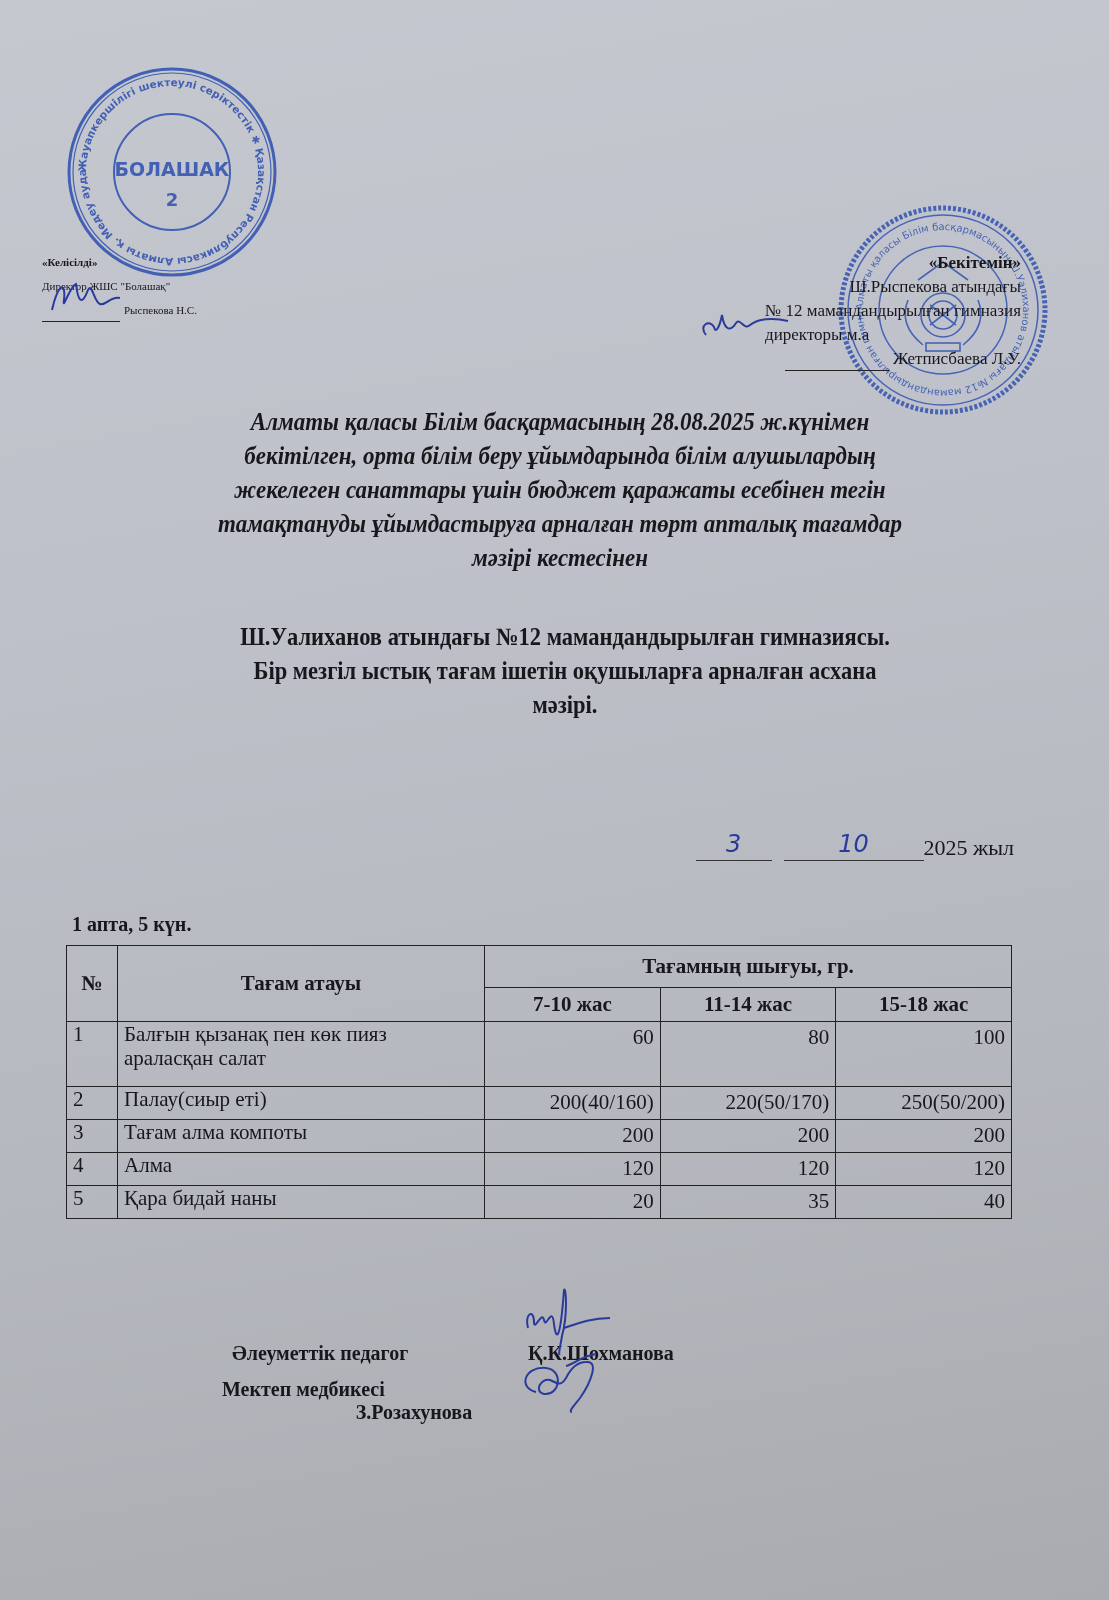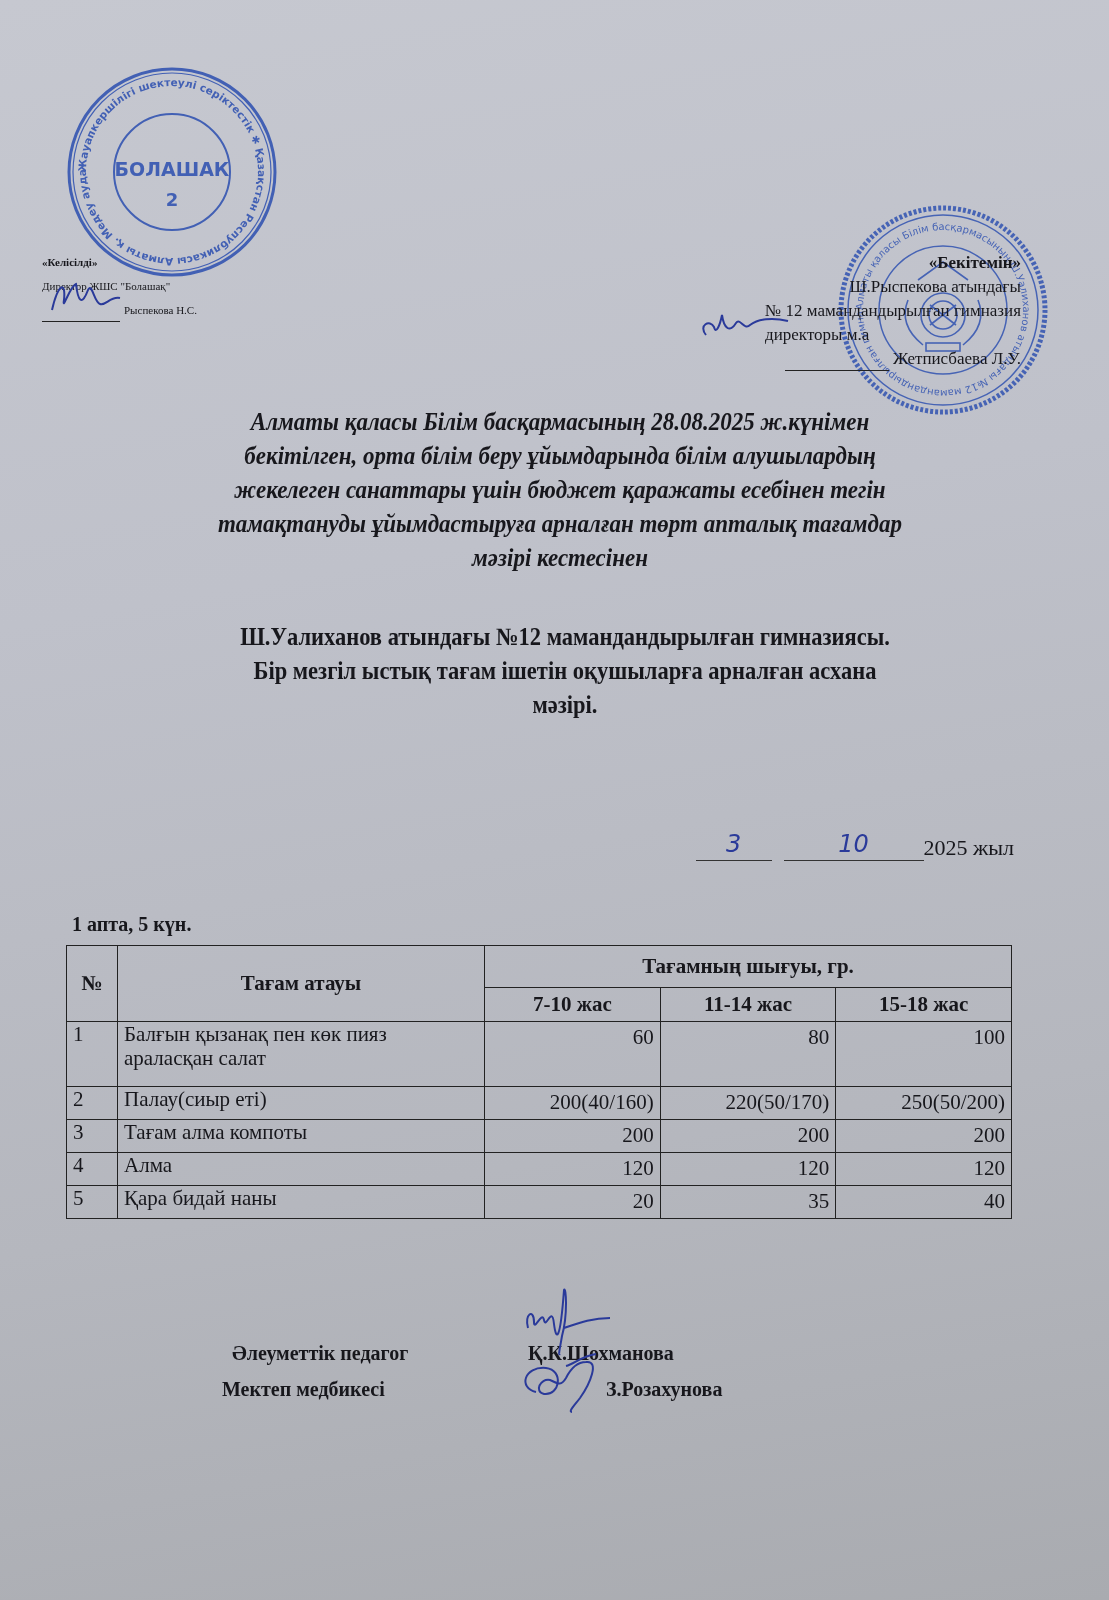--- a/index.html
+++ b/index.html
@@ -62,21 +62,21 @@
   .menu-table .h2 { height: 34px; margin-top: 8px; }
   .menu-table tr.row-tall td { height: 64px; }
   .menu-table tr.row td { height: 32px; }
 
   
   .footer-row { position: absolute; font-size: 20px; font-weight: bold; display: flex; align-items: center; }
   .footer-row .role { display: inline-block; }
   .footer-row .name { display: inline-block; }
   .footer-1 { left: 232px; top: 1310px; margin-top: 32px; }
   .footer-1 .role { width: 296px; }
-  .footer-2 { left: 222px; top: 1378px; }
+  .footer-2 { left: 222px; top: 1378px; flex-direction: column; }
   .footer-2 .role { width: 384px; }
 </style>
 </head>
 <body>
 
 <div class="stamp stamp-left">
   <svg viewBox="0 0 212 212">
     <defs>
       <path id="ringL" d="M106,106 m-86,0 a86,86 0 1,1 172,0 a86,86 0 1,1 -172,0"></path>
     </defs>

